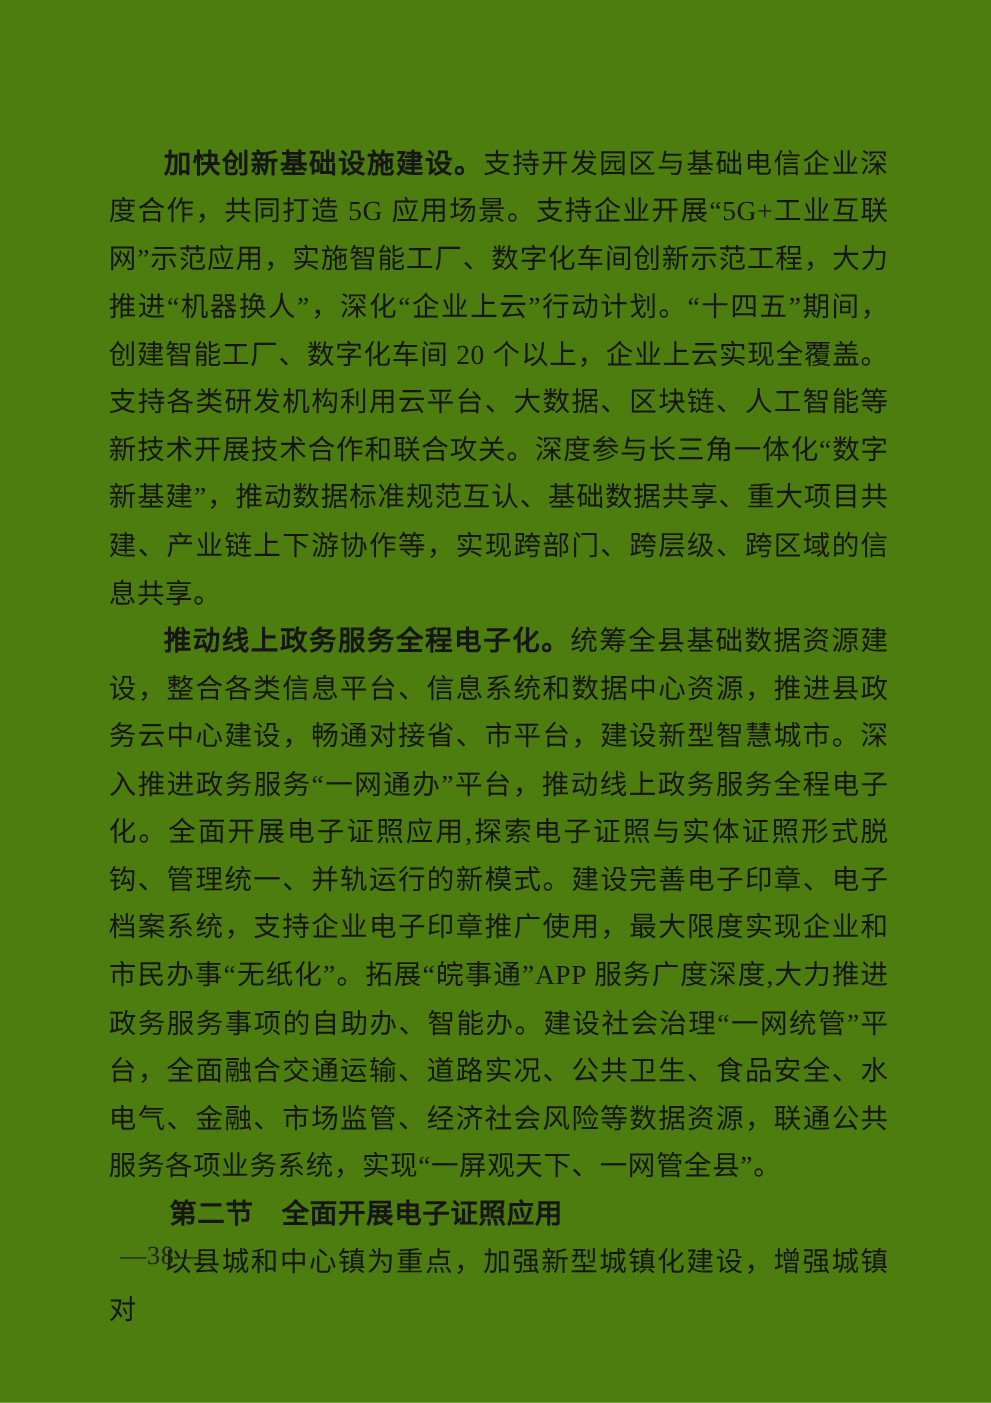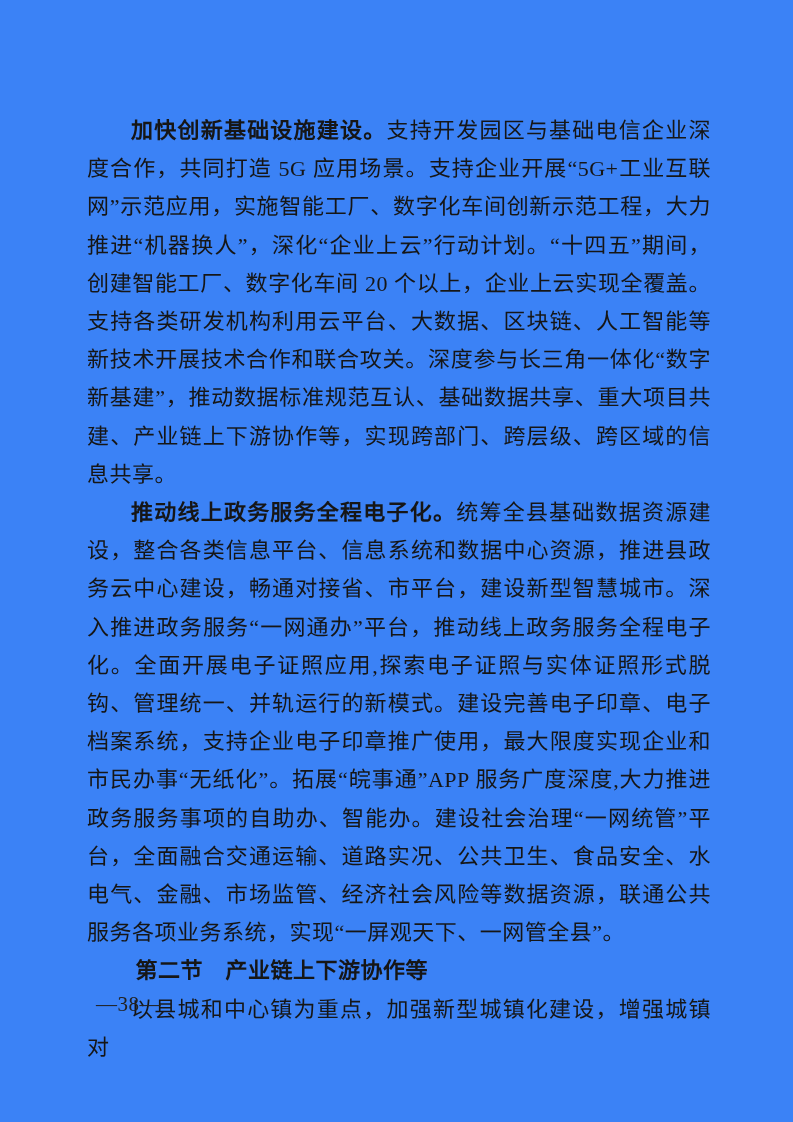--- a/index.html
+++ b/index.html
@@ -11,21 +11,21 @@
     height: 1122px;
     background: #ffffff;
     position: relative;
     overflow: hidden;
     font-family: "Liberation Serif", "DejaVu Serif", serif;
     color: #161616;
   }
   .page {
     position: absolute;
     inset: 0;
-    background: #3b82f6;
+    background: #4d7c0f;
   }
   .content {
     position: absolute;
     top: 112px;
     left: 87px;
     width: 624px;
   }
   .para {
     margin: 0;
     font-size: 22px;
@@ -60,20 +60,20 @@
 </head>
 <body>
 
 <div class="page">
   <div class="content">
 
     <p class="para"><strong>加快创新基础设施建设。</strong><span>支持开发园区与基础电信企业深度合作，共同打造 5G 应用场景。支持企业开展“5G+工业互联网”示范应用，实施智能工厂、数字化车间创新示范工程，大力推进“机器换人”，深化“企业上云”行动计划。“十四五”期间，创建智能工厂、数字化车间 20 个以上，企业上云实现全覆盖。支持各类研发机构利用云平台、大数据、区块链、人工智能等新技术开展技术合作和联合攻关。深度参与长三角一体化“数字新基建”，推动数据标准规范互认、基础数据共享、重大项目共建、产业链上下游协作等，实现跨部门、跨层级、跨区域的信息共享。</span></p>
 
     <p class="para"><strong>推动线上政务服务全程电子化。</strong><span>统筹全县基础数据资源建设，整合各类信息平台、信息系统和数据中心资源，推进县政务云中心建设，畅通对接省、市平台，建设新型智慧城市。深入推进政务服务“一网通办”平台，推动线上政务服务全程电子化。全面开展电子证照应用,探索电子证照与实体证照形式脱钩、管理统一、并轨运行的新模式。建设完善电子印章、电子档案系统，支持企业电子印章推广使用，最大限度实现企业和市民办事“无纸化”。拓展“皖事通”APP 服务广度深度,大力推进政务服务事项的自助办、智能办。建设社会治理“一网统管”平台，全面融合交通运输、道路实况、公共卫生、食品安全、水电气、金融、市场监管、经济社会风险等数据资源，联通公共服务各项业务系统，实现“一屏观天下、一网管全县”。</span></p>
 
-    <p class="heading">第二节　产业链上下游协作等</p>
+    <p class="heading">第二节　全面开展电子证照应用</p>
 
     <p class="para"><span>以县城和中心镇为重点，加强新型城镇化建设，增强城镇对</span></p>
 
   </div>
 
   <div class="page-number">—38—</div>
 </div>
 
 </body></html>

